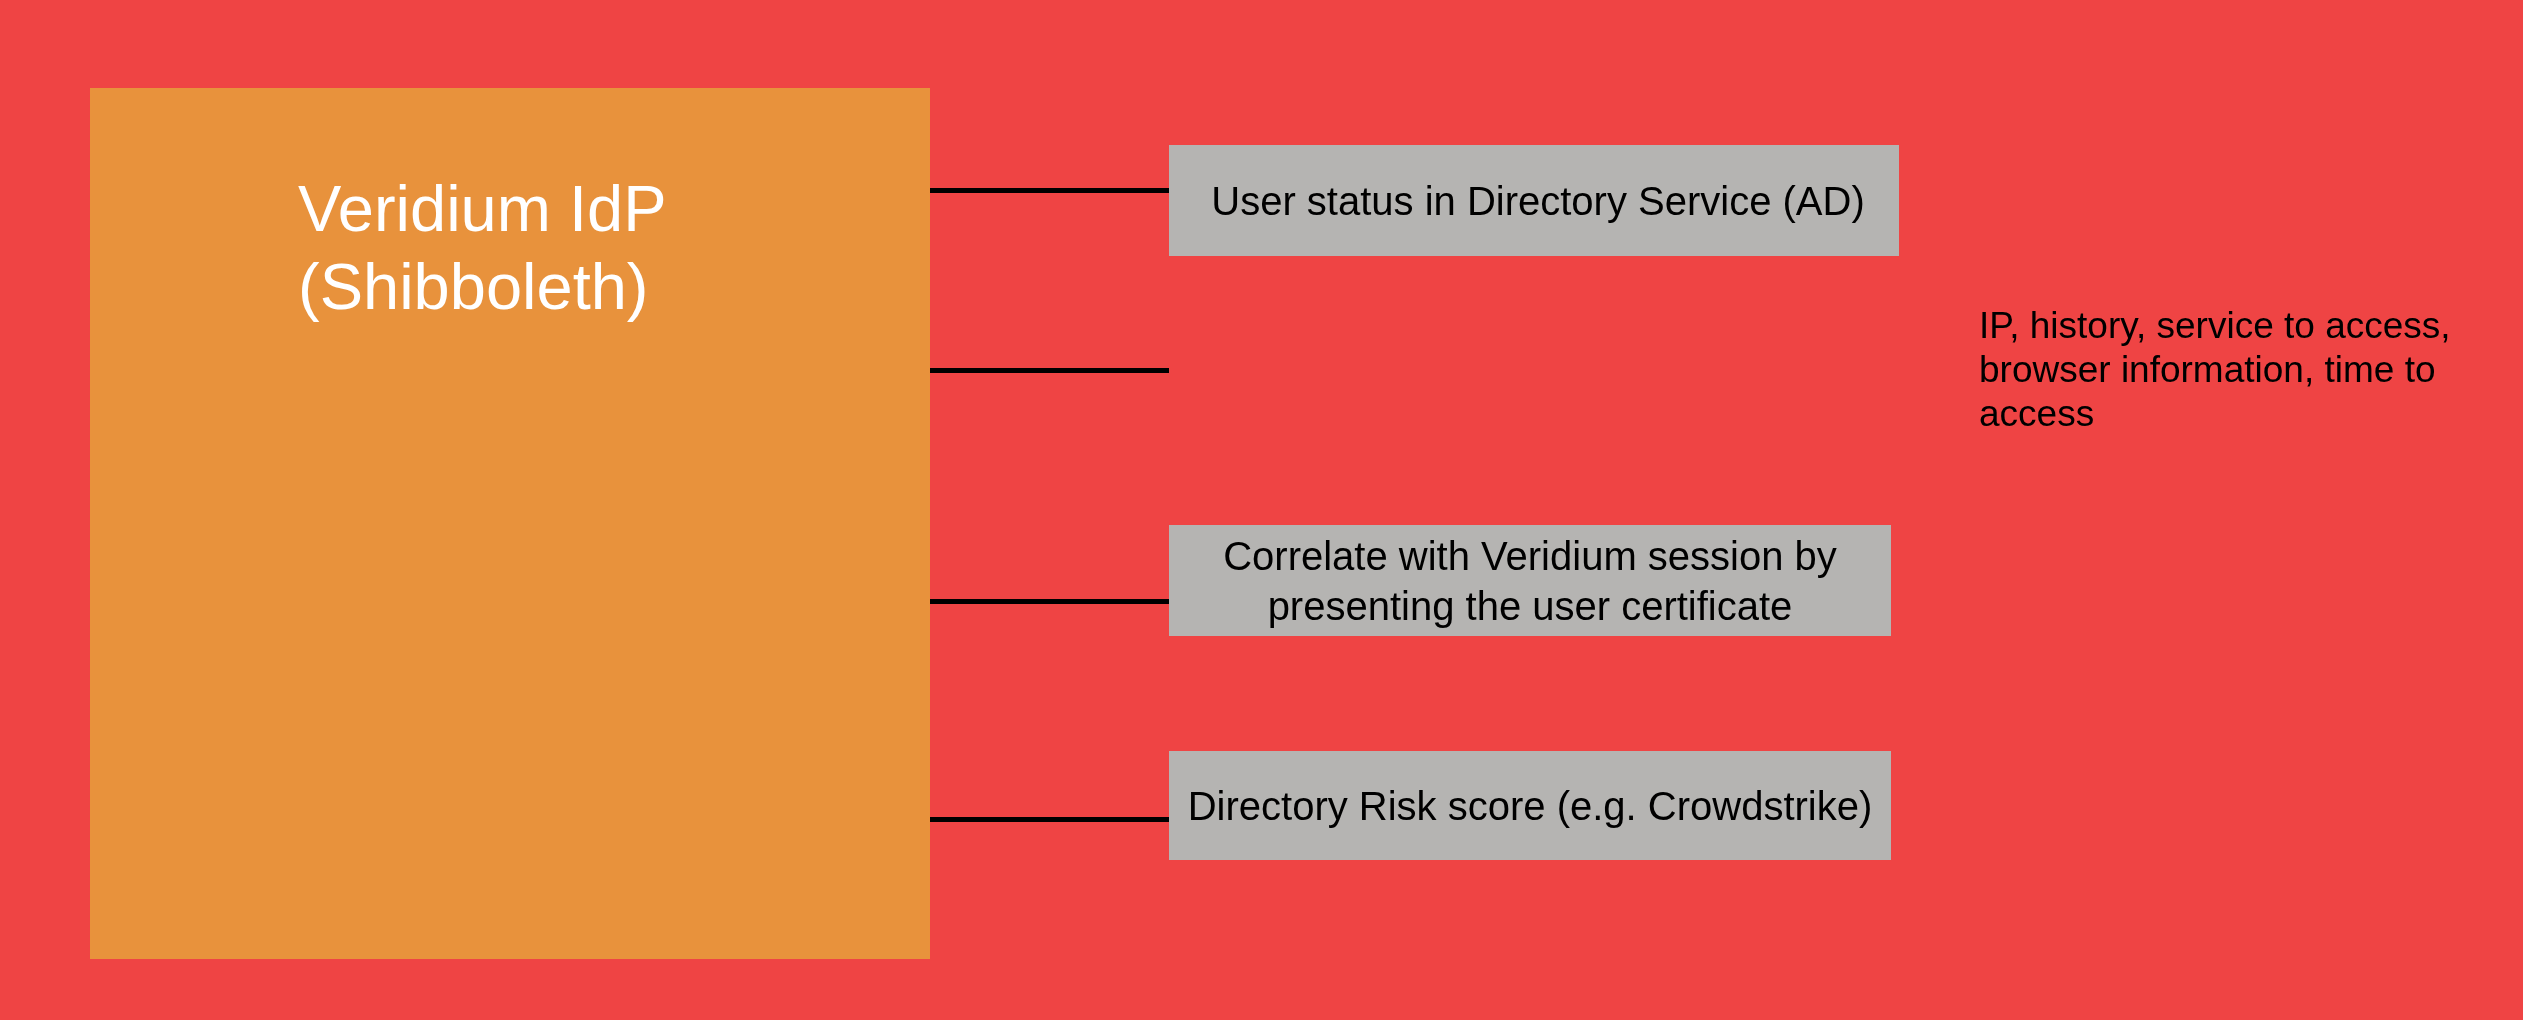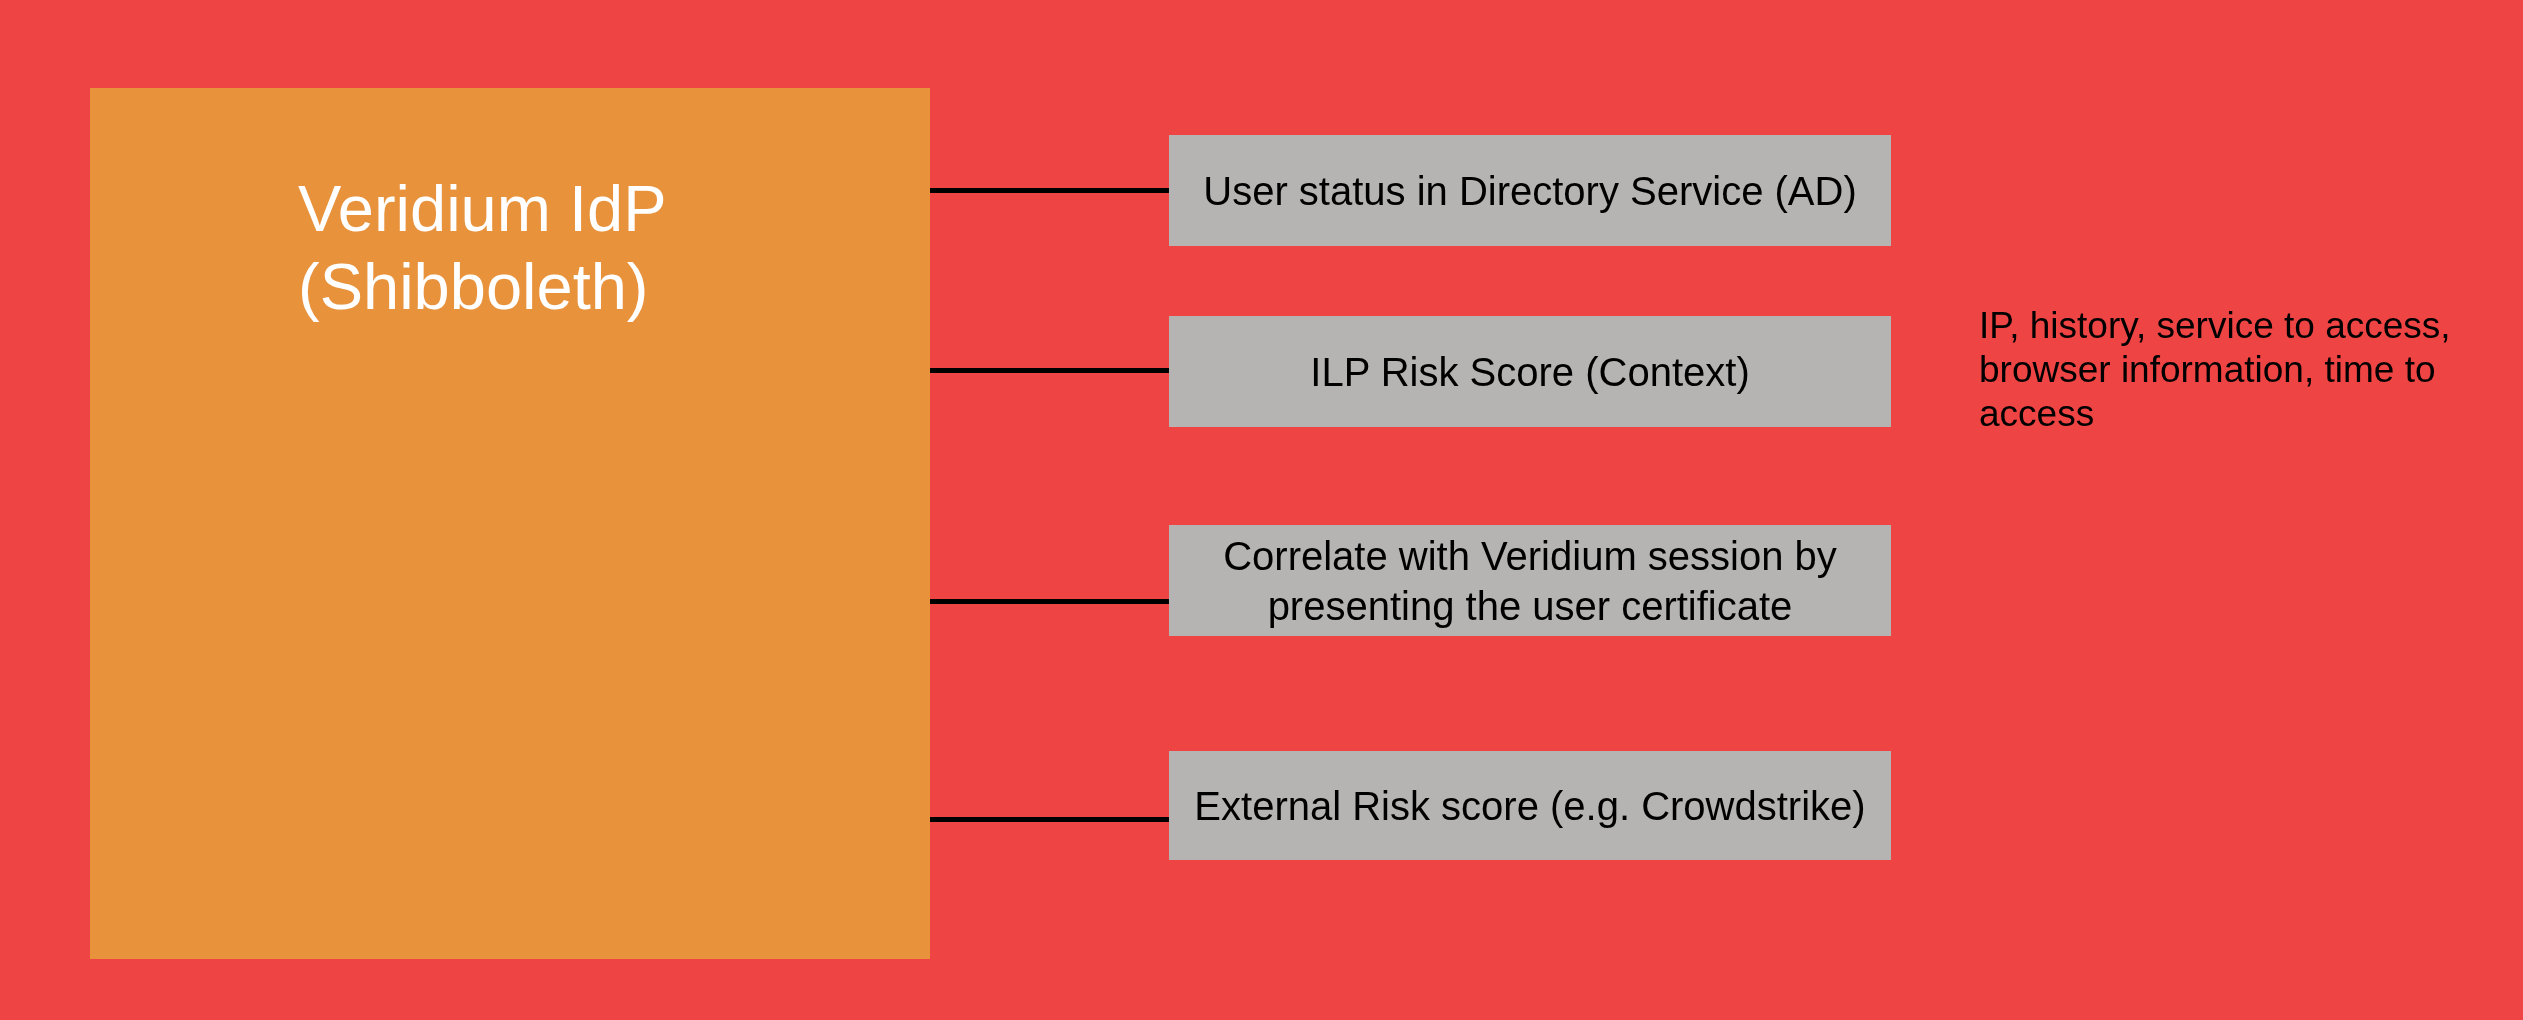--- a/index.html
+++ b/index.html
@@ -52,21 +52,21 @@
     align-items: center;
     justify-content: center;
     text-align: center;
   }
   .factor-box .factor-label {
     color: #000000;
     font-size: 40px;
     line-height: 50px;
     white-space: pre-line;
   }
-  .factor-1 { top: 135px; height: 111px; }
+  .factor-1 { top: 145px; height: 111px; padding-left: 8px; }
   .factor-2 { top: 316px; height: 111px; }
   .factor-3 { top: 525px; height: 111px; }
   .factor-4 { top: 751px; height: 109px; }
   .side-note {
     position: absolute;
     left: 1979px;
     top: 304px;
     width: 510px;
     color: #000000;
     font-size: 37px;
@@ -86,28 +86,25 @@
 
   <div class="connector connector-1"></div>
   <div class="connector connector-2"></div>
   <div class="connector connector-3"></div>
   <div class="connector connector-4"></div>
 
   <div class="factor-box factor-1">
     <span class="factor-label">User status in Directory Service (AD)</span>
   </div>
 
-  <div class="factor-box factor-2">
-    <span class="factor-label">ILP Risk Score (Context)</span>
-  </div>
 
   <div class="factor-box factor-3">
     <span class="factor-label">Correlate with Veridium session by
 presenting the user certificate</span>
   </div>
 
   <div class="factor-box factor-4">
-    <span class="factor-label">External Risk score (e.g. Crowdstrike)</span>
+    <span class="factor-label">Directory Risk score (e.g. Crowdstrike)</span>
   </div>
 
   <div class="side-note">IP, history, service to access, browser information, time to access</div>
 
 </div>
 
 </body></html>

